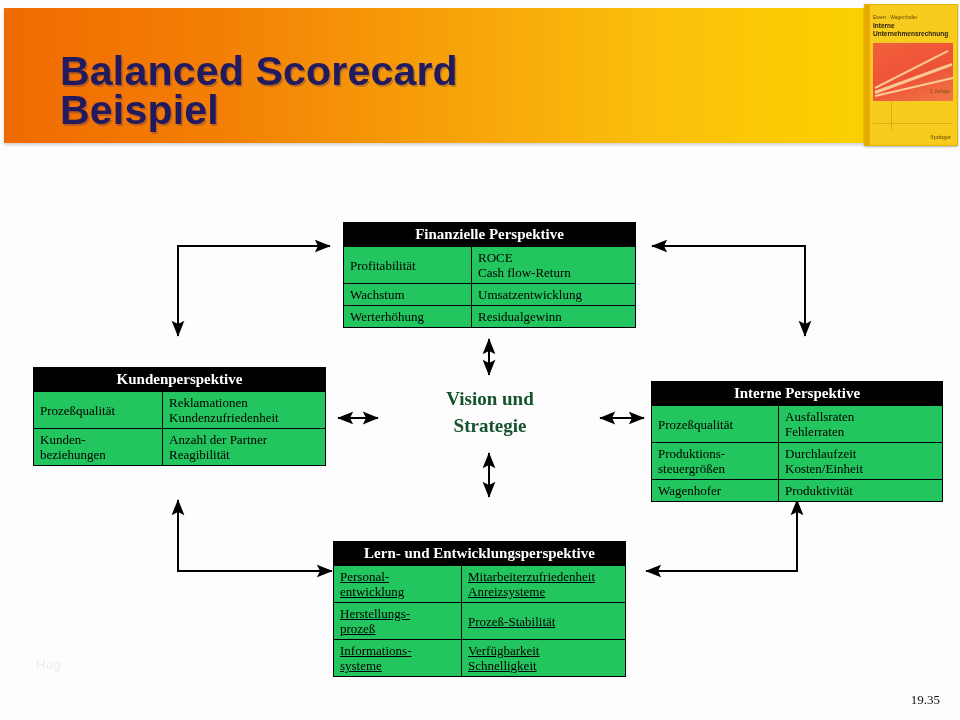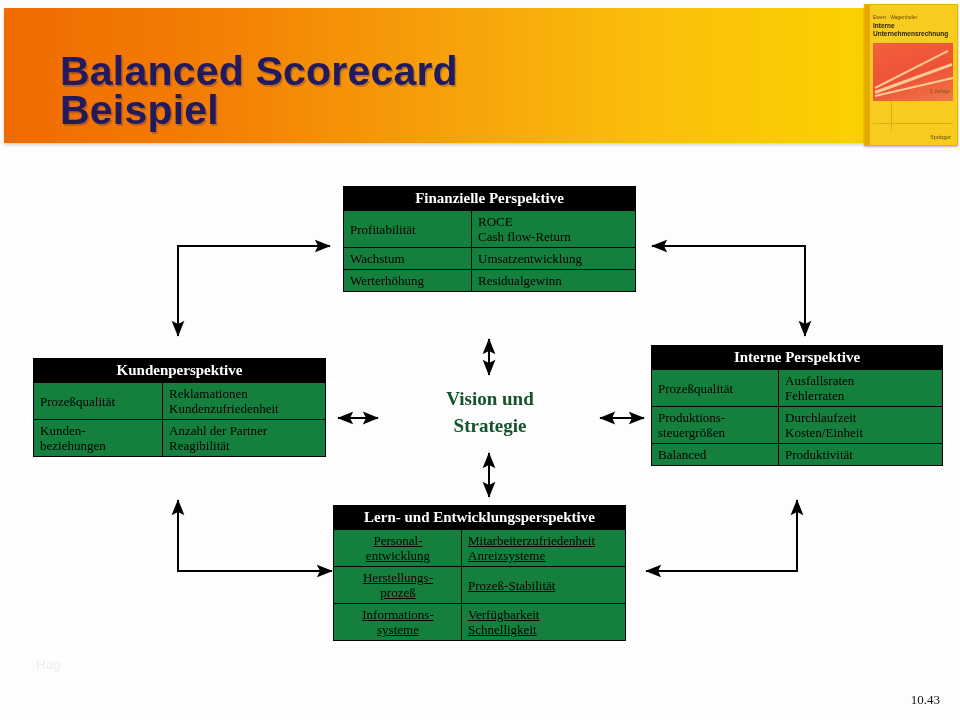--- a/index.html
+++ b/index.html
@@ -120,22 +120,23 @@
     right: 6px; bottom: 5px;
     font-family: "Liberation Serif", serif;
     font-size: 6px;
     color: #5c4300;
   }
 
   
   .perspective {
     position: absolute;
     border: 1.5px solid #000000;
-    background: #15803d;
+    background: #22c55e;
     box-sizing: border-box;
+    margin-top: 36px;
   }
   .persp-header {
     background: #000000;
     color: #ffffff;
     font-family: "Liberation Serif", serif;
     font-weight: bold;
     font-size: 15px;
     text-align: center;
     padding: 3px 2px 4px 2px;
     line-height: 17px;
@@ -156,26 +157,26 @@
     white-space: pre-line;
   }
   .persp-table td.col-measure { border-left: 1.5px solid #000; }
   .persp-table tr:first-child td { border-top: none; }
   .persp-table td:first-child { border-left: none; }
   .persp-table td:last-child { border-right: none; }
   .persp-table tr:last-child td { border-bottom: none; }
 
   #persp-financial { left: 343px; top: 186px; width: 293px; }
   #persp-financial .col-objective { width: 116px; }
-  #persp-customer  { left: 33px;  top: 358px; width: 293px; }
+  #persp-customer  { left: 33px;  top: 331px; width: 293px; }
   #persp-customer .col-objective { width: 117px; }
   #persp-internal  { left: 651px; top: 345px; width: 292px; }
   #persp-internal .col-objective { width: 115px; }
   #persp-learning  { left: 333px; top: 505px; width: 293px; text-decoration: underline; }
-  #persp-learning .col-objective { width: 116px; text-align: center; }
+  #persp-learning .col-objective { width: 116px; }
 
   
   #vision-center {
     position: absolute;
     left: 385px;
     top: 385px;
     width: 210px;
     text-align: center;
     font-family: "Liberation Serif", serif;
     font-weight: bold;
@@ -310,21 +311,21 @@
         <td class="col-measure">Ausfallsraten
 Fehlerraten</td>
       </tr>
       <tr>
         <td class="col-objective">Produktions-
 steuergrößen</td>
         <td class="col-measure">Durchlaufzeit
 Kosten/Einheit</td>
       </tr>
       <tr>
-        <td class="col-objective">Balanced</td>
+        <td class="col-objective">Wagenhofer</td>
         <td class="col-measure">Produktivität</td>
       </tr>
     </tbody>
   </table>
 </div>
 
 <div class="perspective" id="persp-learning">
   <div class="persp-header">Lern- und Entwicklungsperspektive</div>
   <table class="persp-table">
     <tbody>
@@ -346,13 +347,13 @@
 Schnelligkeit</td>
       </tr>
     </tbody>
   </table>
 </div>
 
 <div id="vision-center">Vision und
 Strategie</div>
 
 <div id="footer-watermark">Hog</div>
-<div id="footer-pagenum">10.43</div>
+<div id="footer-pagenum">19.35</div>
 
 </body></html>

